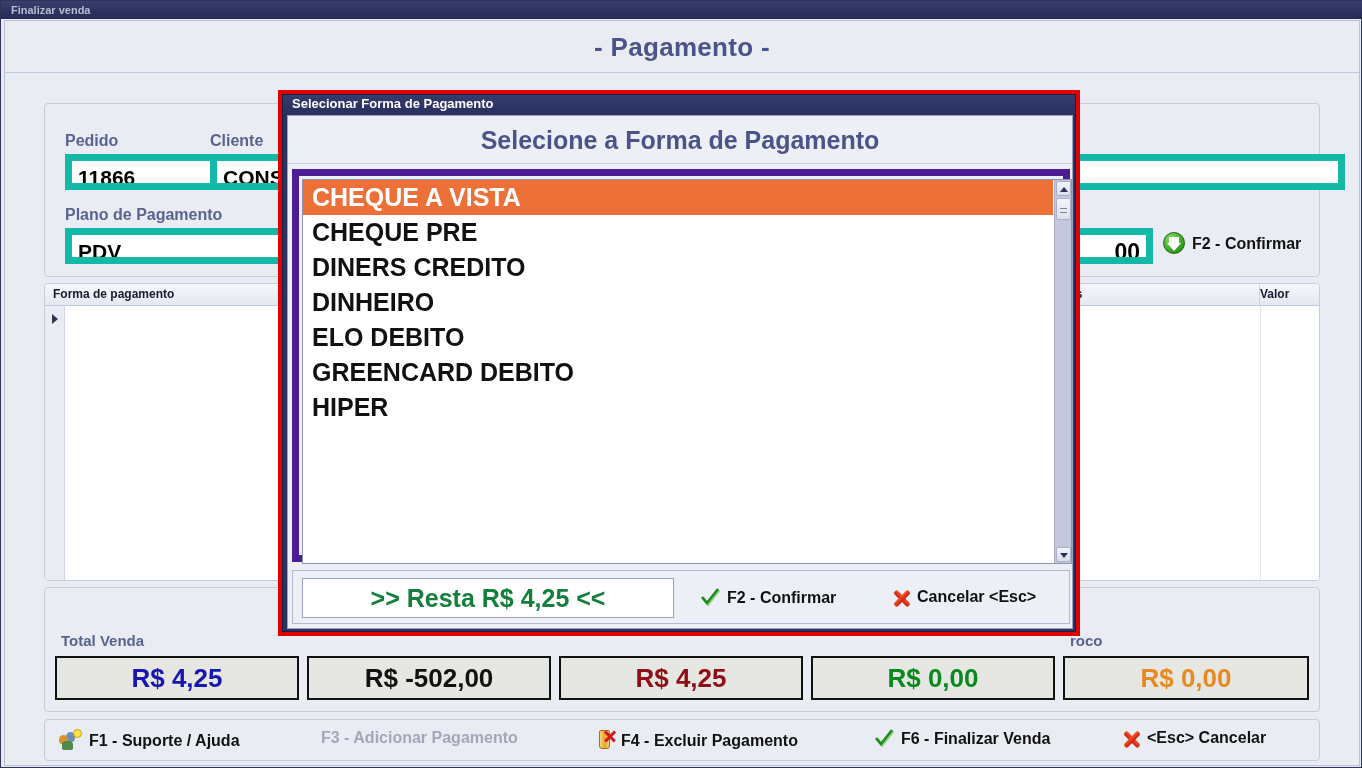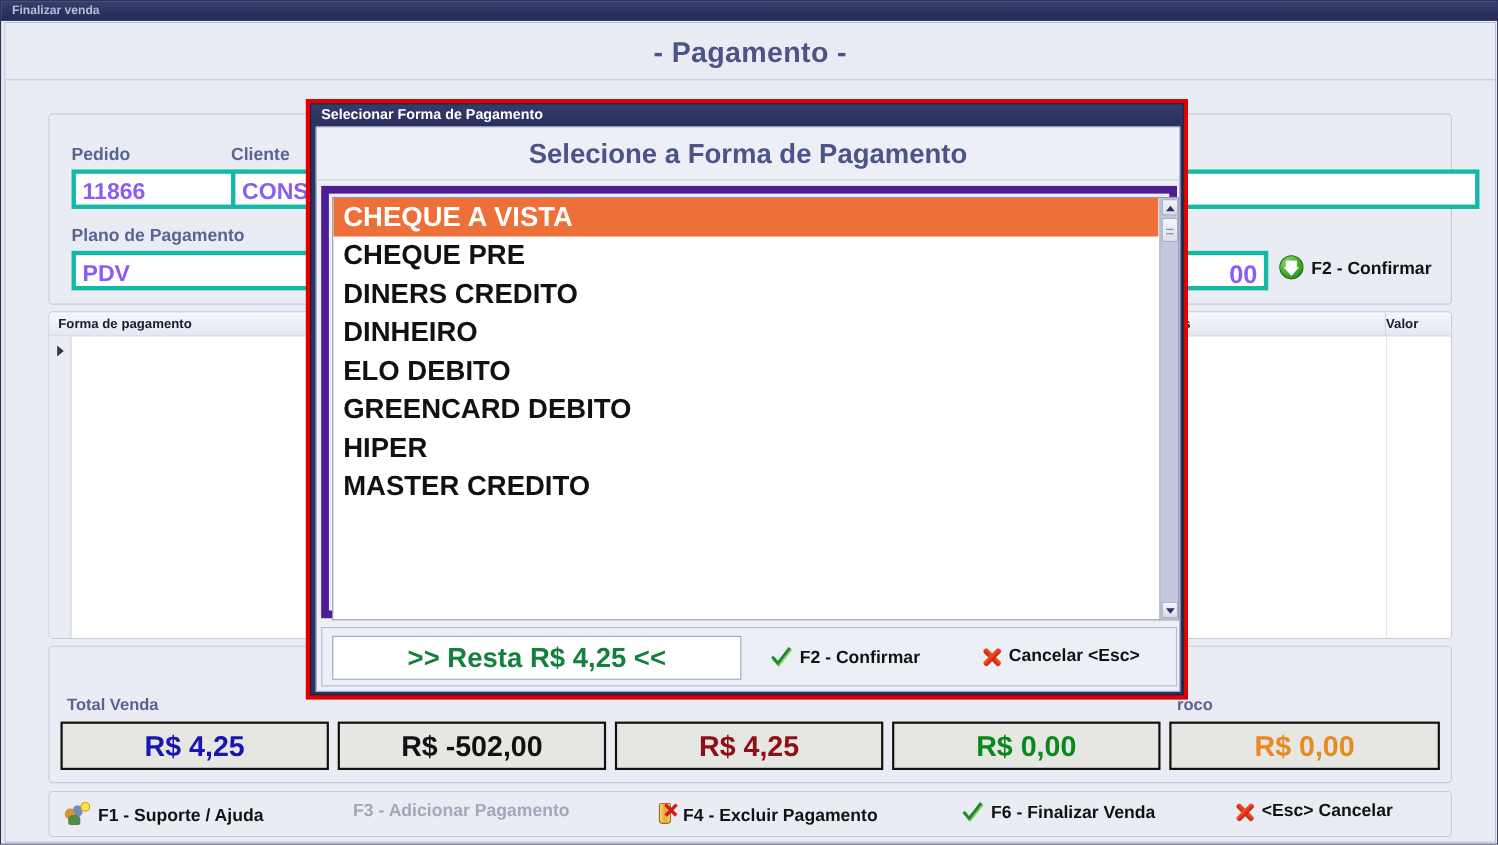--- a/index.html
+++ b/index.html
@@ -64,23 +64,23 @@
   }
   .fld-label {
     position: absolute;
     font-size: 16px; font-weight: bold;
     color: #5a6490;
     white-space: nowrap;
   }
   .fld-box {
     position: absolute;
     background: #ffffff;
-    border: 4px solid #14b8a6;
+    border: 7px solid #14b8a6;
     font-size: 21px; font-weight: bold;
-    color: #8b5cf6;
+    color: #000000;
     padding: 2px 6px;
     line-height: 30px;
     white-space: nowrap;
     overflow: hidden;
   }
 
   #lbl-pedido { left: 20px; top: 28px; }
   #box-pedido { left: 20px; top: 50px; width: 155px; height: 36px; }
   #lbl-cliente { left: 165px; top: 28px; }
   #box-cliente { left: 165px; top: 50px; width: 560px; height: 36px; }
@@ -479,21 +479,20 @@
         <div id="listbox-wrap">
           <div id="listbox">
             <div id="list-items">
                 <div class="list-item selected" style="background: rgb(236, 112, 56);">CHEQUE A VISTA</div>
                 <div class="list-item">CHEQUE PRE</div>
                 <div class="list-item">DINERS CREDITO</div>
                 <div class="list-item">DINHEIRO</div>
                 <div class="list-item">ELO DEBITO</div>
                 <div class="list-item">GREENCARD DEBITO</div>
                 <div class="list-item">HIPER</div>
-                <div class="list-item">MASTER CREDITO</div>
               </div>
             <div id="sb">
               <div class="sb-btn" id="sb-up">
                   <span class="sb-arrow"></span>
                 </div>
               <div id="sb-thumb"></div>
               <div class="sb-btn" id="sb-down">
                   <span class="sb-arrow"></span>
                 </div>
             </div>

